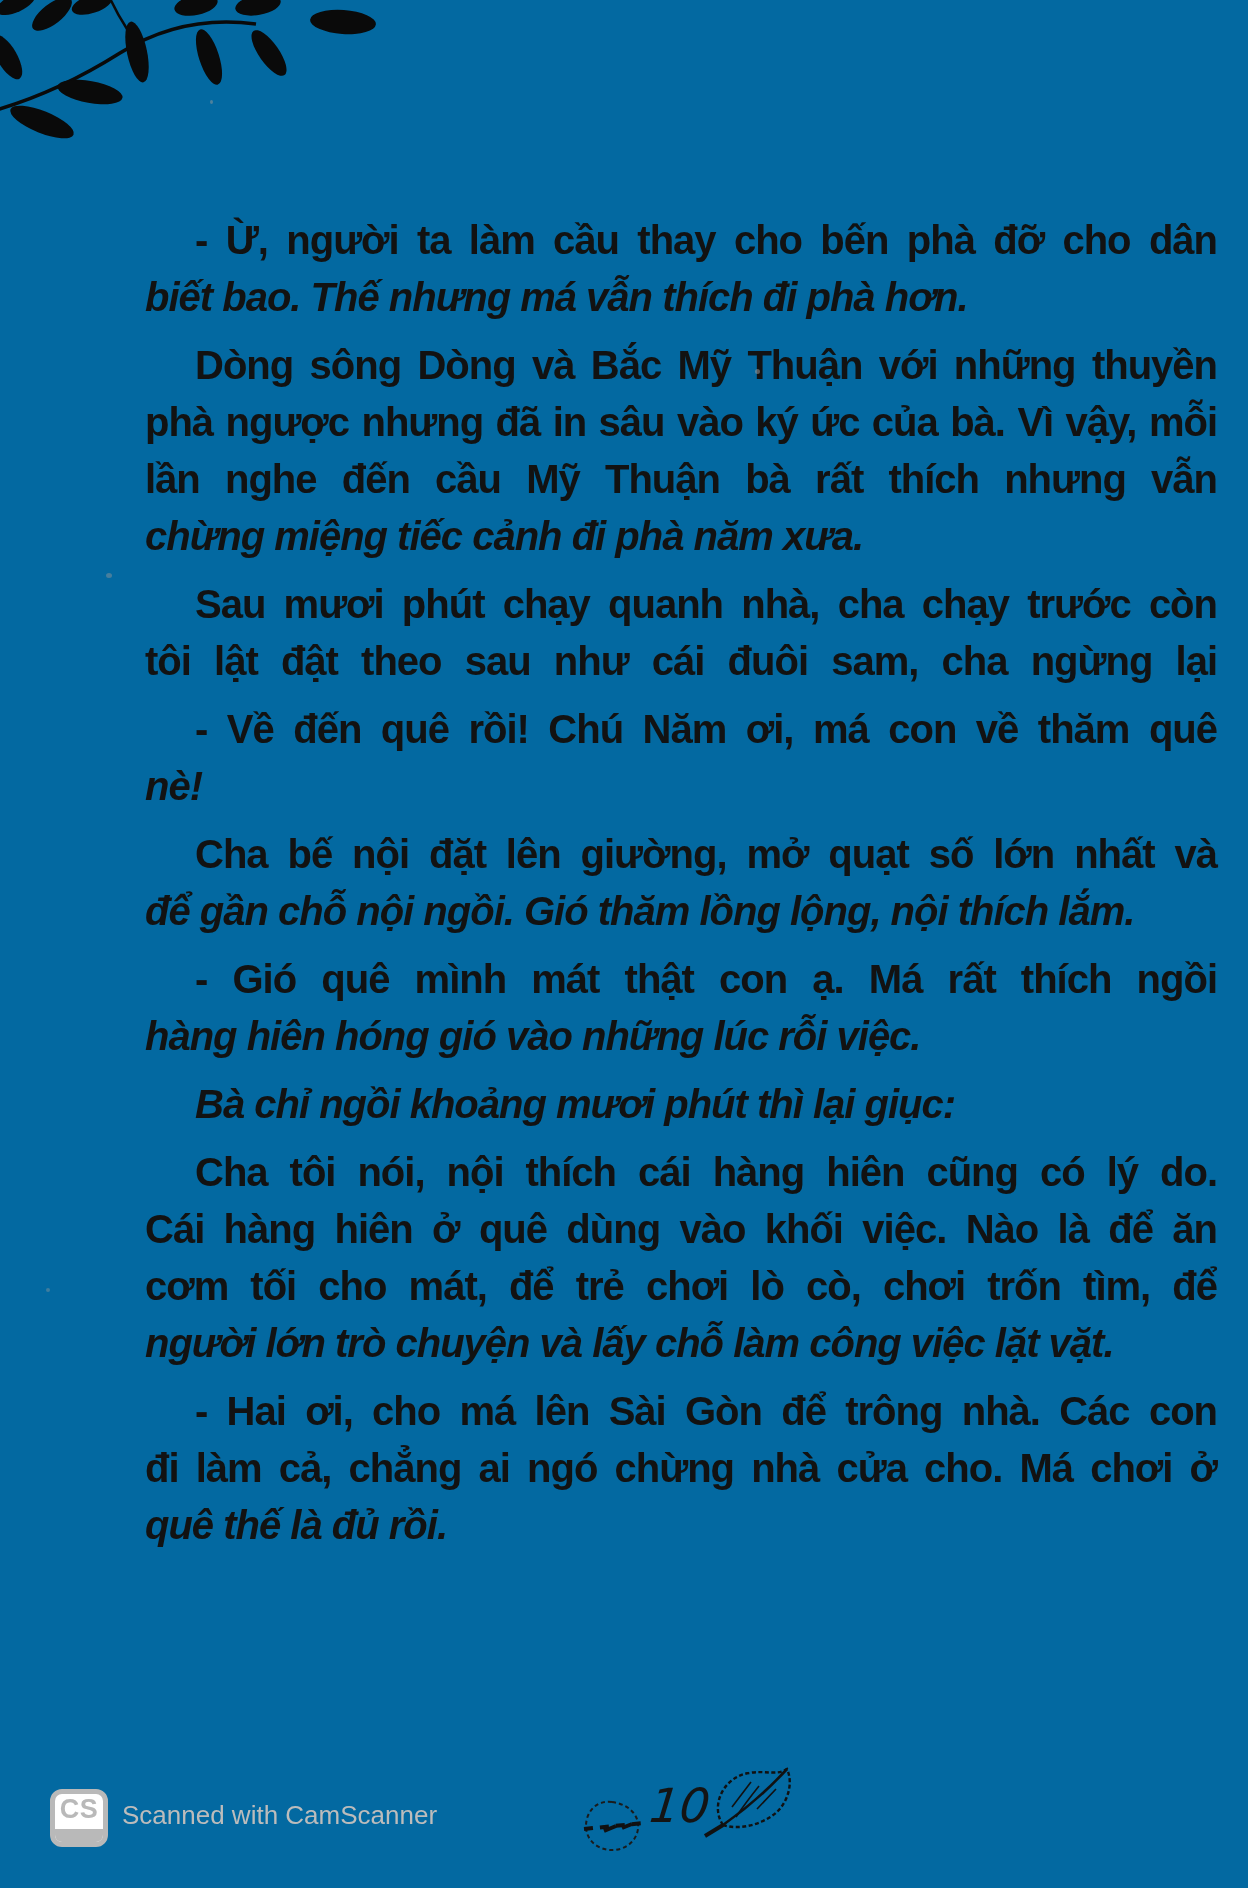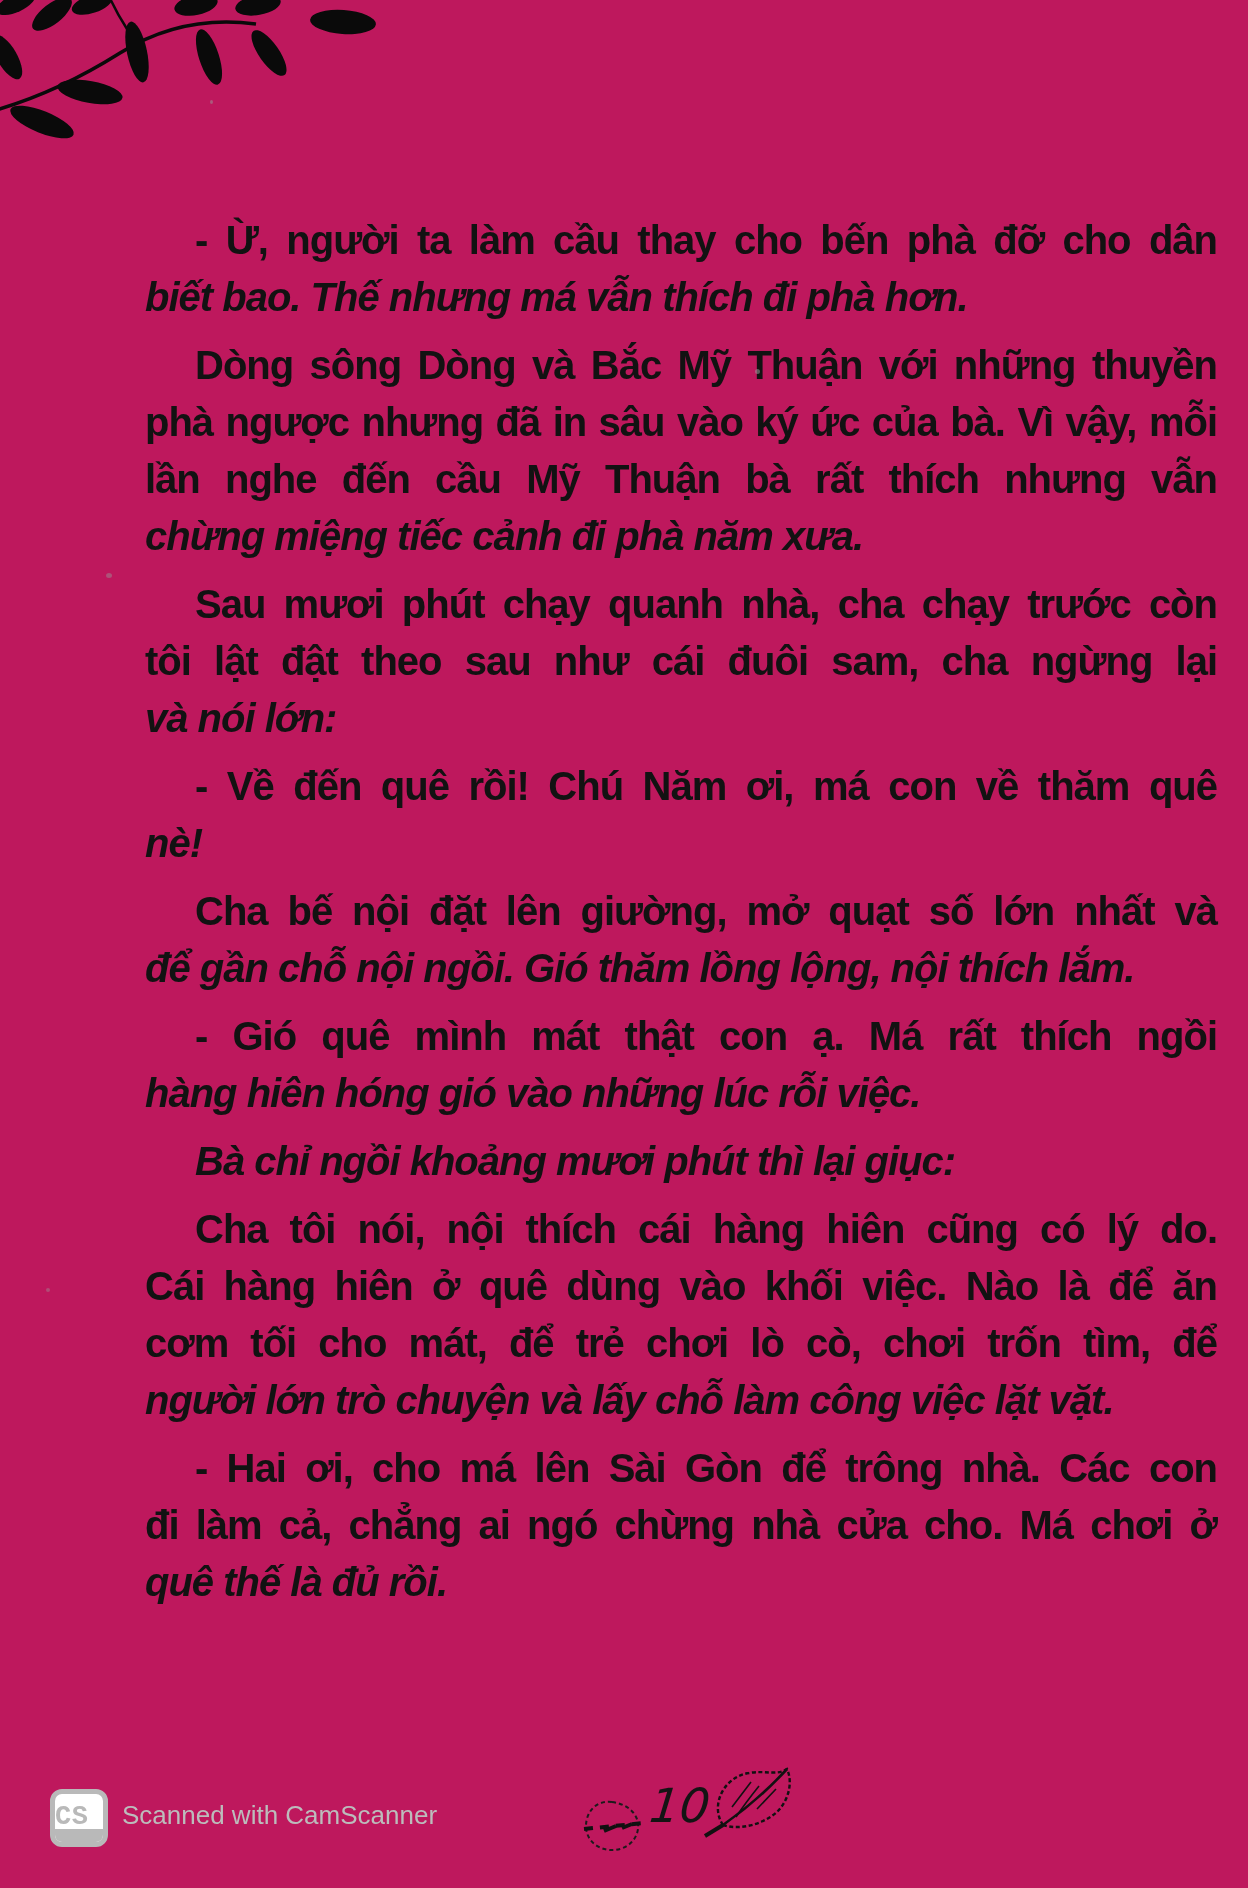--- a/index.html
+++ b/index.html
@@ -1,20 +1,20 @@
 <!DOCTYPE html>
 <html><head>
 <meta charset="utf-8">
 <title>Document</title>
 <style>
   html,body{margin:0;padding:0;background:#e8e8e8;}
   .page{
     position:relative;
     width:1248px;height:1888px;
-    background:#be185d;
+    background:#0369a1;
     overflow:hidden;
     font-family:"Liberation Sans","DejaVu Sans",sans-serif;
   }
   
   .text-block{
     position:absolute;
     left:145px;top:212px;
     width:1072px;
     color:#121212;
     font-size:40px;
@@ -40,23 +40,23 @@
   .speck.s3{left:46px;top:1288px;width:4px;height:4px;opacity:.4;}
   .speck.s4{left:210px;top:100px;width:3px;height:4px;opacity:.5;}
   
   .cs-logo{
     position:absolute;left:50px;top:1789px;
     width:58px;height:58px;box-sizing:border-box;
     border:5px solid #b9b9b9;border-radius:12px;
     background:#ffffff;overflow:hidden;
   }
   .cs-logo .cs-text{
-    display:block;
-    margin-top:8px;
-    font-family:Liberation Mono, monospace;
+    display:block;text-align:center;
+    margin-top:0;
+    font-family:Liberation Sans, sans-serif;
     font-weight:bold;font-size:27px;letter-spacing:0.5px;
     color:#b9b9b9;
   }
   .cs-bar{position:absolute;left:0;right:0;bottom:0;height:13px;background:#b9b9b9;}
   .watermark{
     position:absolute;left:122px;top:1800px;
     font-family:"Liberation Sans",sans-serif;
     font-size:26px;font-weight:400;
     color:#bcbcbc;letter-spacing:0;
     white-space:nowrap;
@@ -102,21 +102,20 @@
       </p>
       <p>
         <span class="line para-start">Dòng sông Dòng và Bắc Mỹ Thuận với những thuyền</span>
         <span class="line">phà ngược nhưng đã in sâu vào ký ức của bà. Vì vậy, mỗi</span>
         <span class="line">lần nghe đến cầu Mỹ Thuận bà rất thích nhưng vẫn</span>
         <span class="line para-end">chừng miệng tiếc cảnh đi phà năm xưa.</span>
       </p>
       <p>
         <span class="line para-start">Sau mươi phút chạy quanh nhà, cha chạy trước còn</span>
         <span class="line">tôi lật đật theo sau như cái đuôi sam, cha ngừng lại</span>
-        <span class="line para-end">và nói lớn:</span>
       </p>
       <p>
         <span class="line para-start">- Về đến quê rồi! Chú Năm ơi, má con về thăm quê</span>
         <span class="line para-end">nè!</span>
       </p>
       <p>
         <span class="line para-start">Cha bế nội đặt lên giường, mở quạt số lớn nhất và</span>
         <span class="line para-end">để gần chỗ nội ngồi. Gió thăm lồng lộng, nội thích lắm.</span>
       </p>
       <p>

